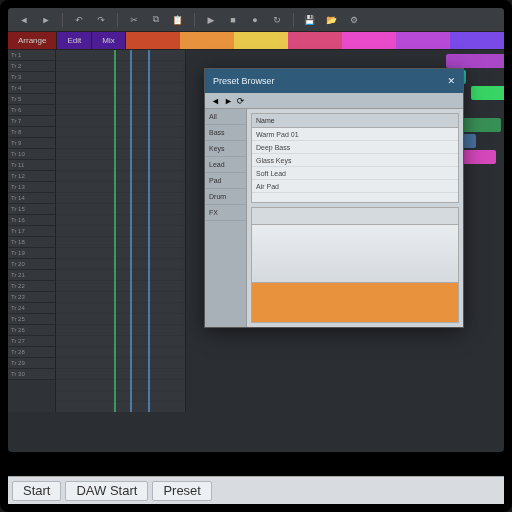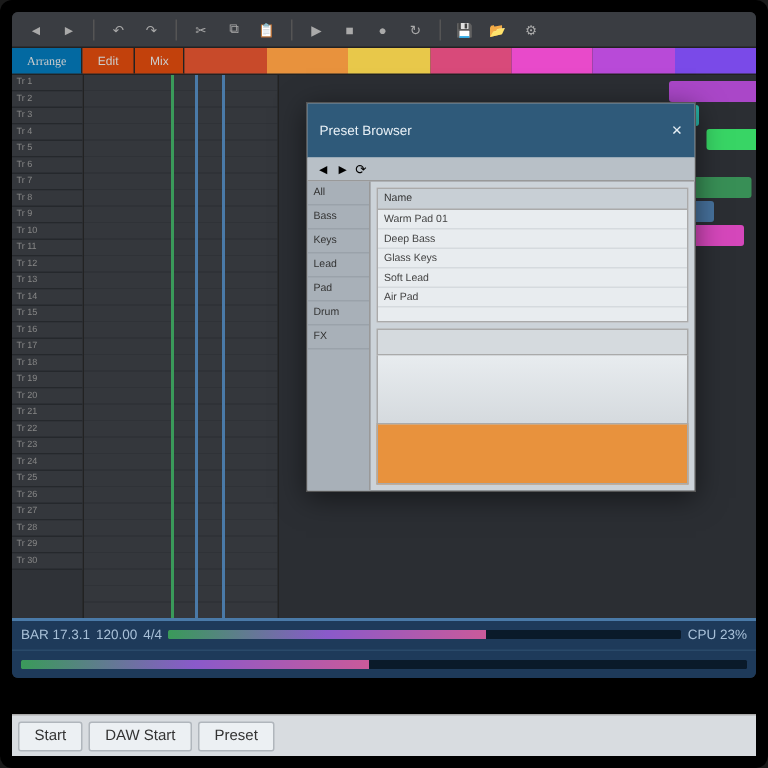--- a/index.html
+++ b/index.html
@@ -7,43 +7,43 @@
   .bezel { width:512px; height:512px; background:#000; padding:8px 8px 60px 8px; border-radius:8px; position:relative; }
   .screen { width:100%; height:100%; background:#2b2e33; position:relative; overflow:hidden; border-radius:4px; }
 
   
   .toolbar { height:24px; background:#3a3d42; display:flex; align-items:center; padding:0 8px; gap:6px; border-bottom:1px solid #222; }
   .tool-btn { width:16px; height:16px; display:flex; align-items:center; justify-content:center; color:#aaa; cursor:pointer; }
   .tool-sep { width:1px; height:14px; background:#555; margin:0 2px; }
 
   
   .ribbon { height:18px; display:flex; align-items:stretch; background:#2b2e33; border-bottom:1px solid #222; }
-  .tab { padding:0 10px; display:flex; align-items:center; color:#ccc; background:#c2410c; border-right:1px solid #222; font-size:8px; }
-  .tab.active { background:#0369a1;font-family:Liberation Serif, serif; }
+  .tab { padding:0 10px; display:flex; align-items:center; color:#ccc; background:#4c1d95; border-right:1px solid #222; font-size:8px; }
+  .tab.active { background:#7f1d1d; }
   .color-strip { flex:1; display:flex; }
   .cs { flex:1; height:100%; }
 
   
   .main { position:absolute; top:42px; left:0; right:0; bottom:40px; display:flex; }
 
   
   .tracks { width:178px; background:#2f3237; border-right:1px solid #222; overflow:hidden; display:flex; }
   .track-labels { width:48px; border-right:1px solid #222; }
   .track-row { height:11px; border-bottom:1px solid #25282c; background:#34373c; display:flex; align-items:center; padding-left:3px; color:#888; font-size:6px; overflow:hidden; white-space:nowrap; }
   .track-lanes { flex:1; position:relative; background: repeating-linear-gradient(to bottom,#34373c 0,#34373c 10px,#2f3237 10px,#2f3237 11px), repeating-linear-gradient(to right,#2f3237 0,#2f3237 12px,#25282c 12px,#25282c 13px); }
   .vline { position:absolute; top:0; bottom:0; width:2px; }
 
   
   .arrange { flex:1; position:relative; background:#2b2e33; }
   .arrange-top { position:absolute; top:0; left:0; right:0; height:140px; background:#2b2e33; }
   .clip { position:absolute; height:14px; border-radius:2px; opacity:.9; }
 
   
   .dialog { position:absolute; left:18px; top:18px; width:260px; height:260px; background:#ccd3d9; border:1px solid #555; box-shadow:0 4px 18px rgba(0,0,0,.5); display:flex; flex-direction:column; }
-  .dlg-title { height:36px; background:#2f5a7a; color:#e8f0f6; display:flex; align-items:center; padding:0 8px; font-size:9px; justify-content:space-between; }
+  .dlg-title { height:24px; background:#2f5a7a; color:#e8f0f6; display:flex; align-items:center; padding:0 8px; font-size:9px; justify-content:space-between; }
   .dlg-tool { height:16px; background:#b8c0c7; border-bottom:1px solid #999; display:flex; align-items:center; padding:0 6px; gap:4px; }
   .dlg-body { flex:1; display:flex; }
   .dlg-side { width:42px; background:#a8b0b8; border-right:1px solid #999; }
   .side-item { height:16px; border-bottom:1px solid #9aa2aa; color:#333; font-size:7px; display:flex; align-items:center; padding-left:4px; }
   .dlg-content { flex:1; display:flex; flex-direction:column; }
   .list-area { height:90px; background:#e8ecef; margin:4px; border:1px solid #aaa; display:flex; flex-direction:column; }
   .list-head { height:14px; background:#c8cfd5; border-bottom:1px solid #aaa; display:flex; align-items:center; padding:0 4px; font-size:7px; color:#333; }
   .list-row { height:13px; border-bottom:1px solid #d5dade; display:flex; align-items:center; padding:0 4px; font-size:7px; color:#444; }
   .vis-area { flex:1; margin:0 4px 4px 4px; display:flex; flex-direction:column; }
   .vis-top { height:18px; background:#d5dade; border:1px solid #aaa; }
@@ -52,21 +52,21 @@
 
   
   .status { position:absolute; bottom:0; left:0; right:0; height:40px; background:#1e3a5a; border-top:2px solid #4a7aa8; display:flex; flex-direction:column; }
   .status-row { flex:1; display:flex; align-items:center; padding:0 6px; gap:4px; color:#a8c0d8; font-size:7px; overflow:hidden; }
   .status-row+.status-row { border-top:1px solid #2a4a6a; }
   .meter { height:6px; flex:1; background:#0a1a2a; border-radius:1px; position:relative; overflow:hidden; }
   .meter-fill { height:100%; background:linear-gradient(to right,#3a9a5a,#8a5aca,#ca5a9a); }
 
   
   .taskbar { position:absolute; bottom:8px; left:8px; right:8px; height:28px; background:#d8dce0; display:flex; align-items:center; padding:0 4px; gap:4px; border-top:1px solid #aaa; }
-  .task-item { height:20px; padding:0 10px; background:#ecf0f3; border:1px solid #b0b6bc; display:flex; align-items:center; font-size:10px; color:#333; border-radius:2px; }
+  .task-item { height:20px; padding:0 10px; background:#ecf0f3; border:1px solid #b0b6bc; display:flex; align-items:center; font-size:13px; color:#333; border-radius:2px; }
 </style>
 </head>
 <body>
 
 <div class="bezel">
   <div class="screen">
 
     <div class="toolbar" id="toolbar">
         <div class="tool-btn">◄</div>
         <div class="tool-btn">►</div>
@@ -194,36 +194,20 @@
                 <div class="vis-mid"></div>
                 <div class="vis-bot"></div>
               </div>
             </div>
           </div>
         </div>
 
       </div>
     </div>
 
-    <div class="status">
-      <div class="status-row">
-        <span>BAR 17.3.1</span>
-        <span>120.00</span>
-        <span>4/4</span>
-        <div class="meter">
-            <div class="meter-fill" style="width:62%"></div>
-          </div>
-        <span>CPU 23%</span>
-      </div>
-      <div class="status-row">
-        <div class="meter">
-            <div class="meter-fill" style="width:48%"></div>
-          </div>
-      </div>
-    </div>
 
   </div>
 
   <div class="taskbar" id="taskbar">
       <div class="task-item">Start</div>
       <div class="task-item">DAW Start</div>
       <div class="task-item">Preset</div>
     </div>
 </div>
 

